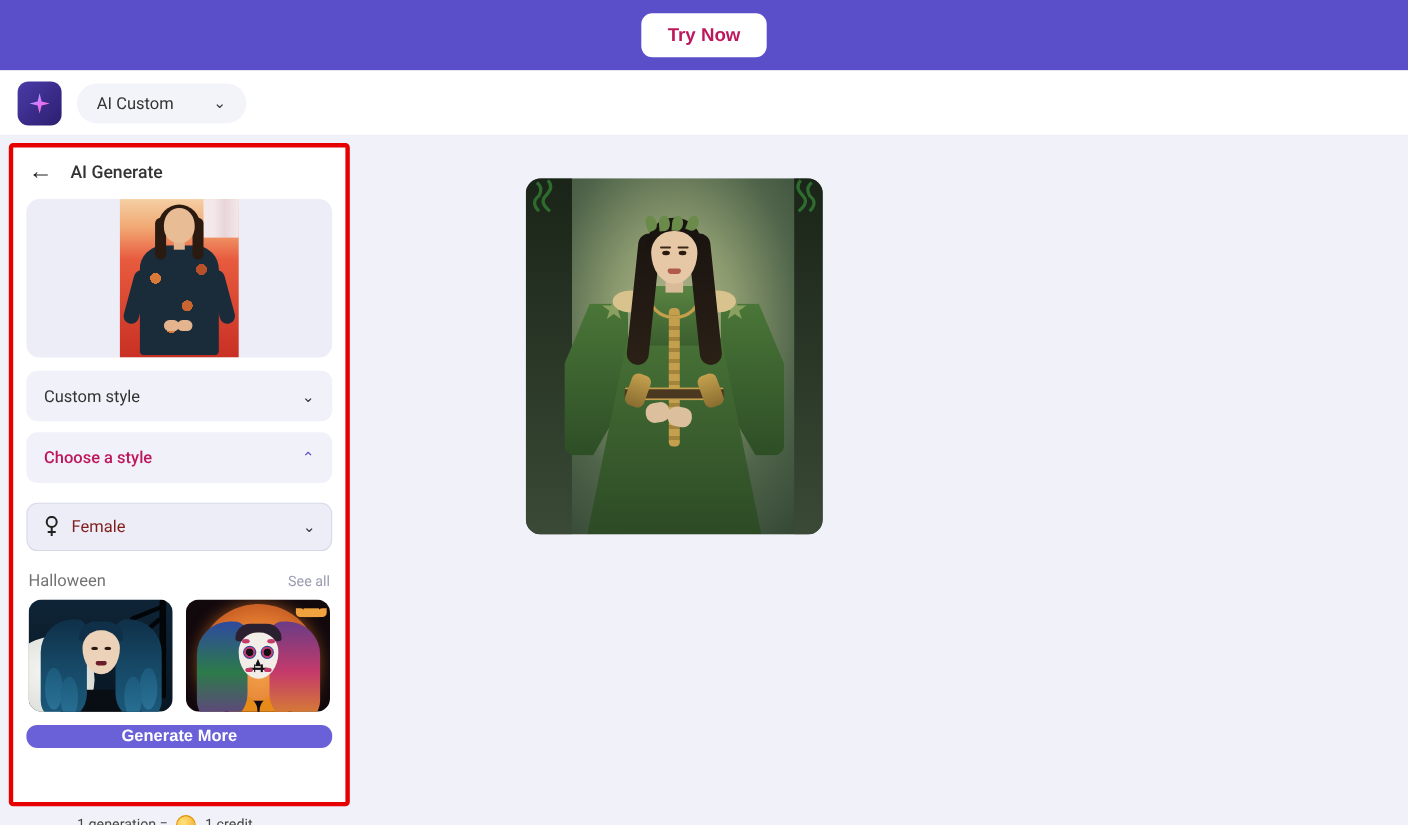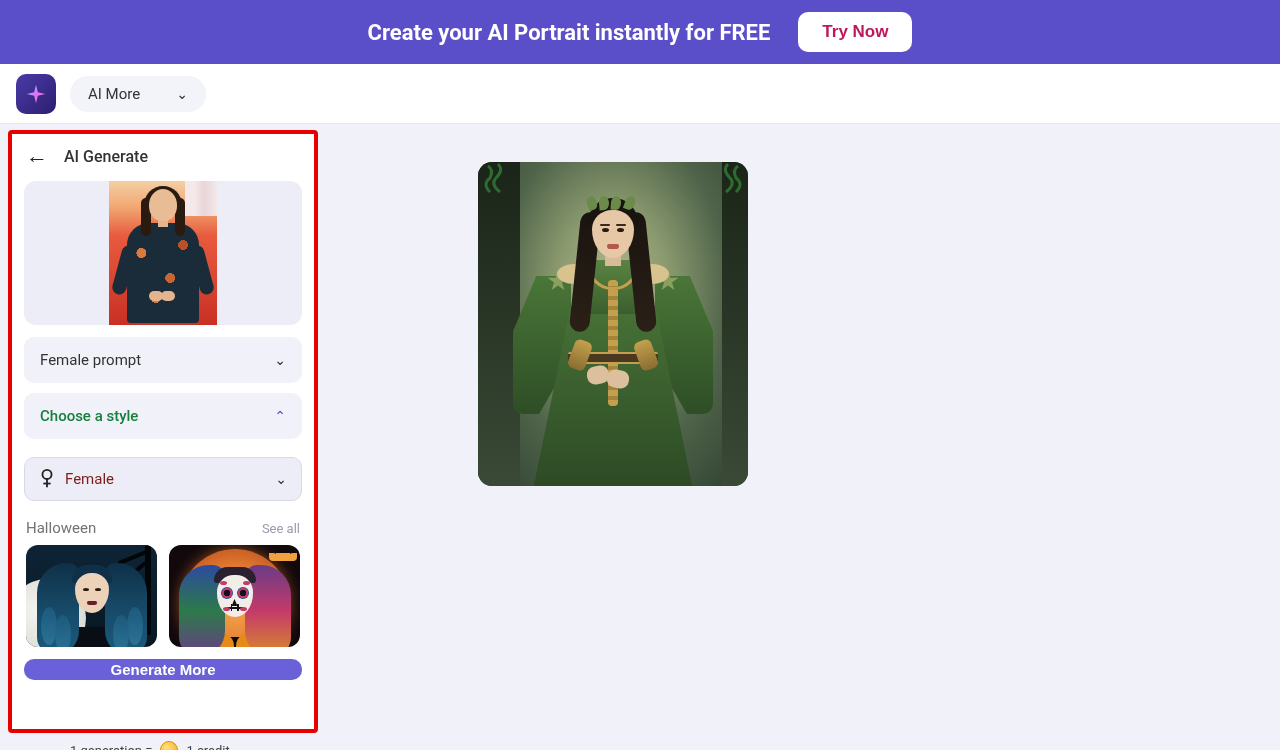--- a/index.html
+++ b/index.html
@@ -115,21 +115,21 @@
     background: #f1f1f9;
     border-radius: 10px;
     margin: 0 12px 10px;
     padding: 14px 16px;
     display: flex;
     justify-content: space-between;
     align-items: center;
     cursor: pointer;
   }
   .section-row .label { font-size: 15px; color: #333; }
-  .section-row.active .label { color: #15803d; font-weight: 500; }
+  .section-row.active .label { color: #be185d; font-weight: 500; }
   .chev { font-size: 14px; color: #333; user-select: none; }
   .section-row.active .chev { color: #5b4fc9; }
   .gender-select {
     background: #ecedf6;
     border: 1px solid #d8d9e8;
     border-radius: 10px;
     padding: 11px 14px;
     display: flex;
     align-items: center;
     gap: 10px;
@@ -380,39 +380,38 @@
   .bodice{position:absolute;left:50%;bottom:-12px;transform:translateX(-50%);
     width:62px;height:28px;background:#0e0a10;border-radius:12px 12px 0 0;}
   .bodice::before,.bodice::after{content:"";position:absolute;top:-4px;width:26px;height:18px;
     background:#e68a1a;border-radius:14px 14px 0 0;}
   .bodice::before{left:4px;} .bodice::after{right:4px;}
 </style>
 </head>
 <body>
 
 <div class="banner">
-  <span class="banner-text">Create your AI Portrait instantly for FREE</span>
   <button class="try-now">Try Now</button>
 </div>
 
 <div class="navbar">
   <div class="logo">
     <svg viewBox="0 0 24 24">
       <path d="M12 2 L14 10 L22 12 L14 14 L12 22 L10 14 L2 12 L10 10 Z" fill="url(#g)"></path>
       <defs>
           <linearGradient id="g" x1="0" x2="1" y1="0" y2="1">
         <stop offset="0" stop-color="#7ad0ff"></stop>
             <stop offset=".5" stop-color="#e070ff"></stop>
         <stop offset="1" stop-color="#ff7a9a"></stop>
           </linearGradient>
         </defs>
     </svg>
   </div>
   <div class="tools-dropdown">
-    <span>AI More</span>
+    <span>AI Custom</span>
     <span class="chev">⌄</span>
   </div>
 </div>
 
 <div class="main-area">
   <div class="sidebar-wrap">
     <div class="sidebar">
       <div class="sidebar-header">
         <span class="back-arrow">←</span>
         <span class="page-title">AI Generate</span>
@@ -428,21 +427,21 @@
             <div class="hand-l"></div>
               <div class="hand-r"></div>
             <div class="neck"></div>
             <div class="hair"></div>
             <div class="head"></div>
           </div>
         </div>
       </div>
 
       <div class="section-row">
-        <span class="label">Female prompt</span>
+        <span class="label">Custom style</span>
         <span class="chev">⌄</span>
       </div>
 
       <div class="section-row active">
         <span class="label">Choose a style</span>
         <span class="chev">⌃</span>
       </div>
 
       <div class="gender-select">
         <svg class="female-icon" viewBox="0 0 16 22">

